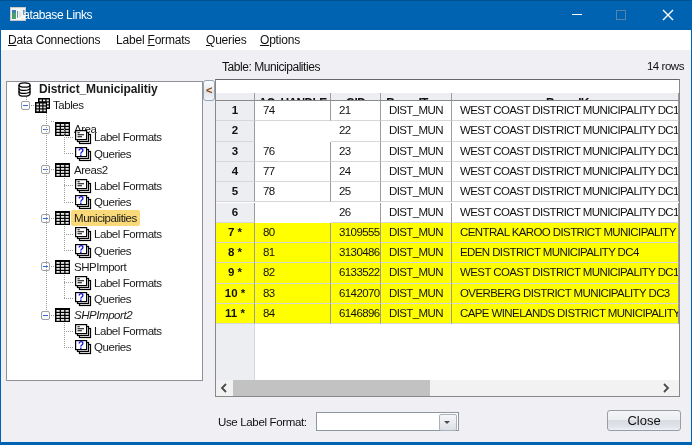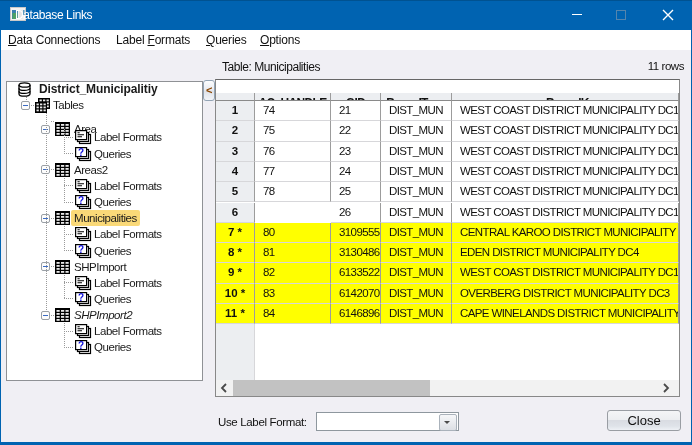--- a/index.html
+++ b/index.html
@@ -91,21 +91,21 @@
 </div>
 
 <div class="menubar">
   <span style="left:7px"><u>D</u>ata Connections</span>
   <span style="left:115px">Label <u>F</u>ormats</span>
   <span style="left:205px"><u>Q</u>ueries</span>
   <span style="left:259px"><u>O</u>ptions</span>
 </div>
 
 <div class="tcap">Table: Municipalities</div>
-<div class="rcap">11 rows</div>
+<div class="rcap">14 rows</div>
 
 <div class="tree" id="tree">
     <div class="trow" style="top:-1.00px;left:0;width:100%;">
       <span style="position:absolute;left:10px;top:0.5px;"><svg width="15" height="15" viewBox="0 0 15 15">
           <ellipse cx="7.5" cy="3" rx="5.5" ry="2.2" fill="#fff" stroke="#000" stroke-width="1.3"></ellipse>
           <path d="M2 3 V12 M13 3 V12" stroke="#000" stroke-width="1.3" fill="none"></path>
           <path d="M2 6.2 A5.5 2.2 0 0 0 13 6.2 M2 9.2 A5.5 2.2 0 0 0 13 9.2 M2 12 A5.5 2.2 0 0 0 13 12" stroke="#000" stroke-width="1.3" fill="none"></path>
         </svg></span>
       <span style="position:absolute;left:32px;top:0px;font-weight:bold;font-size:12px;letter-spacing:-0.1px;">District_Municipalitiy</span>
     </div>
@@ -374,21 +374,20 @@
     </div>
     <div class="grow" style="top:21.0px;">
       <div class="gc c0">1</div>
       <div class="gc c1">74</div>
       <div class="gc c2">21</div>
       <div class="gc c3">DIST_MUN</div>
       <div class="gc c4">WEST COAST DISTRICT MUNICIPALITY DC1</div>
     </div>
     <div class="grow" style="top:41.3px;">
       <div class="gc c0">2</div>
-      <div class="gc c1">75</div>
       <div class="gc c2">22</div>
       <div class="gc c3">DIST_MUN</div>
       <div class="gc c4">WEST COAST DISTRICT MUNICIPALITY DC1</div>
     </div>
     <div class="grow" style="top:61.6px;">
       <div class="gc c0">3</div>
       <div class="gc c1">76</div>
       <div class="gc c2">23</div>
       <div class="gc c3">DIST_MUN</div>
       <div class="gc c4">WEST COAST DISTRICT MUNICIPALITY DC1</div>

